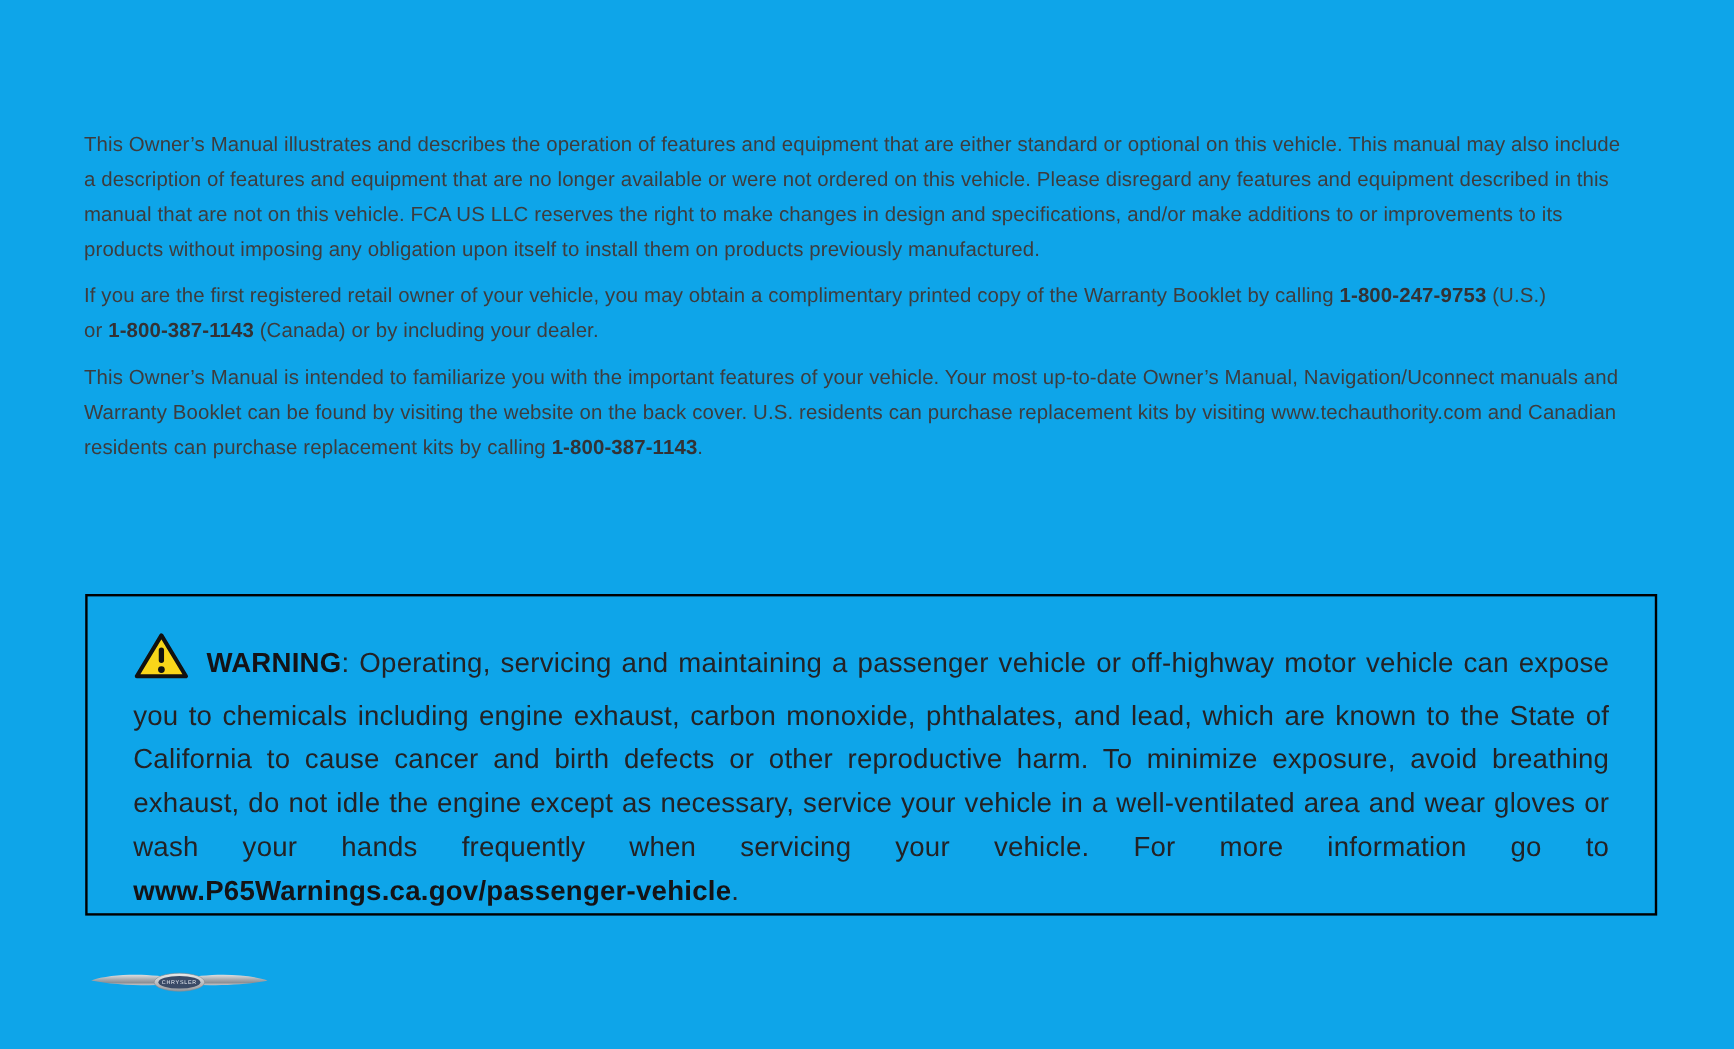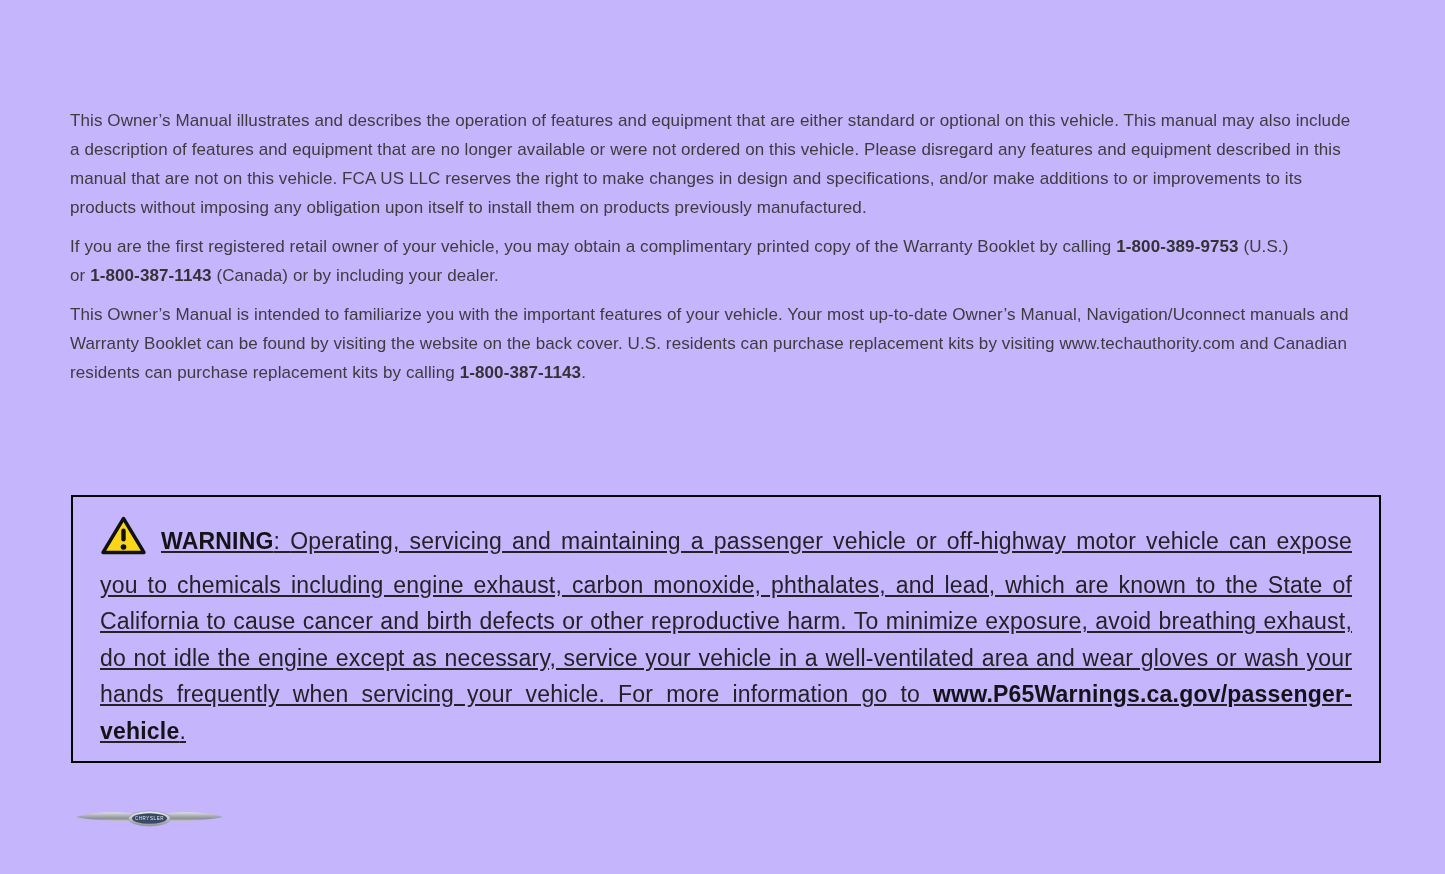--- a/index.html
+++ b/index.html
@@ -5,21 +5,21 @@
   html, body {
     margin: 0;
     padding: 0;
     background: #e9e7e5;
   }
   .page {
     position: relative;
     width: 1445px;
     height: 874px;
     margin: 0 auto;
-    background: #c4b5fd;
+    background: #0ea5e9;
     font-family: "Liberation Sans", "DejaVu Sans", sans-serif;
     color: #3d3c3e;
     overflow: hidden;
     box-sizing: border-box;
   }
   .text-block {
     position: absolute;
     left: 70px;
     top: 106px;
     width: 1292px;
@@ -39,27 +39,26 @@
     position: absolute;
     left: 71px;
     top: 495px;
     width: 1310px;
     height: 268px;
     border: 2px solid #000000;
     box-sizing: border-box;
     padding: 18px 27px 0 27px;
   }
   .warning-text {
-    margin: 0;
+    margin: 11px;
     font-size: 23px;
     line-height: 36.5px;
     color: #232225;
     text-align: justify;
     letter-spacing: 0.2px;
-    text-decoration: underline;
   }
   .warning-icon {
     display: inline-block;
     vertical-align: -7px;
     margin-right: 14px;
   }
   .warning-label {
     font-weight: 700;
     color: #141316;
   }
@@ -81,21 +80,21 @@
 <div class="page">
 
   <div class="text-block">
 
     <p>
       <span>This Owner’s Manual illustrates and describes the operation of features and equipment that are either standard or optional on this vehicle. This manual may also include a description of features and equipment that are no longer available or were not ordered on this vehicle. Please disregard any features and equipment described in this manual that are not on this vehicle. FCA US LLC reserves the right to make changes in design and specifications, and/or make additions to or improvements to its products without imposing any obligation upon itself to install them on products previously manufactured.</span>
     </p>
 
 
     <p>
-      <span>If you are the first registered retail owner of your vehicle, you may obtain a complimentary printed copy of the Warranty Booklet by calling </span><span class="bold">1-800-389-9753</span><span> (U.S.)</span><br>
+      <span>If you are the first registered retail owner of your vehicle, you may obtain a complimentary printed copy of the Warranty Booklet by calling </span><span class="bold">1-800-247-9753</span><span> (U.S.)</span><br>
       <span>or </span><span class="bold">1-800-387-1143</span><span> (Canada) or by including your dealer.</span>
     </p>
 
     <p>
       <span>This Owner’s Manual is intended to familiarize you with the important features of your vehicle. Your most up-to-date Owner’s Manual, Navigation/Uconnect manuals and Warranty Booklet can be found by visiting the website on the back cover.  U.S. residents can purchase replacement kits by visiting www.techauthority.com and Canadian residents can purchase replacement kits by calling </span><span class="bold">1-800-387-1143</span><span>.</span>
     </p>
 
   </div>
 
   <div class="warning-box">

